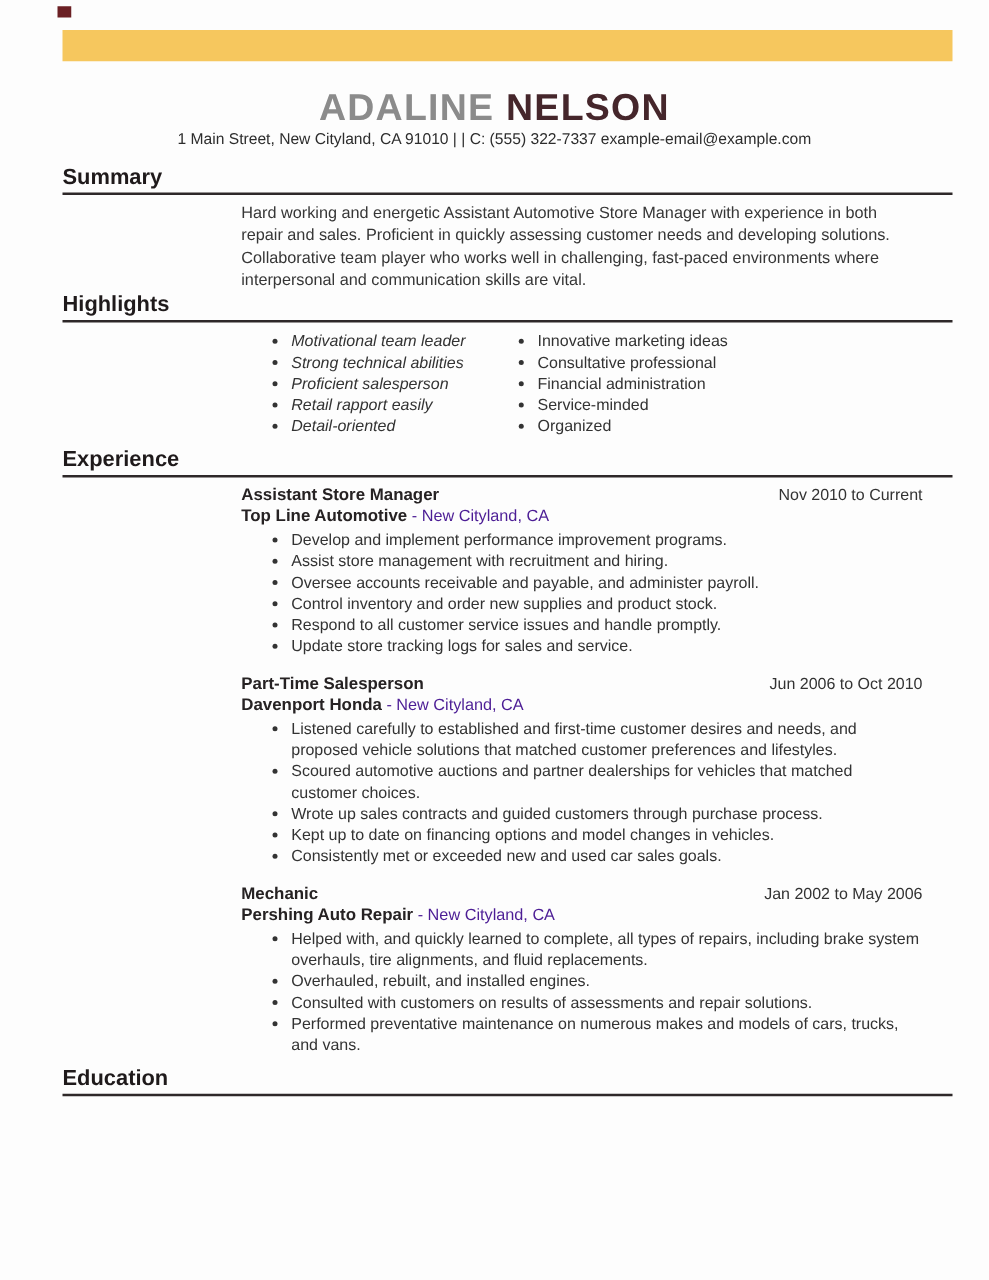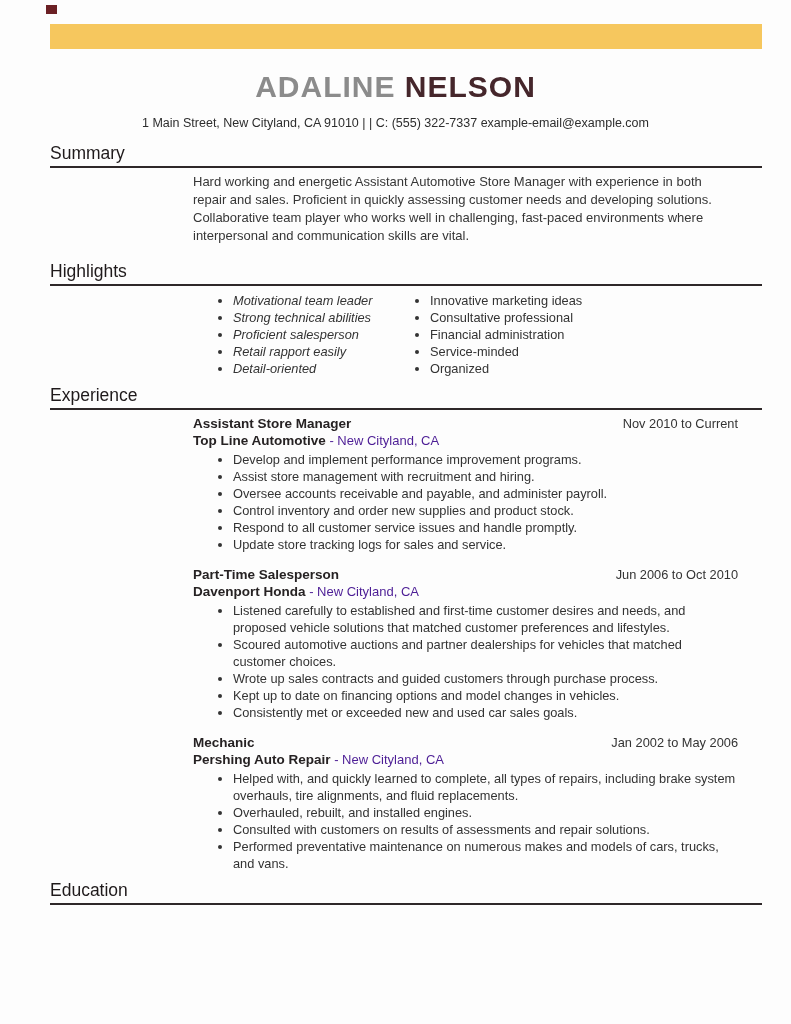--- a/index.html
+++ b/index.html
@@ -27,36 +27,36 @@
     padding-top:70px;
     text-align:center;
     font-size:30px;
     font-weight:bold;
     letter-spacing:1px;
     line-height:34px;
   }
   .name .first { color:#8b8b8b; }
   .name .last  { color:#45262b; }
   .contact {
-    margin-top:12px;
+    margin-top:0;
     text-align:center;
     font-size:12.5px;
     color:#2d2d2d;
   }
   .section { margin:0 29px 0 50px; }
   .section h2 {
     font-size:17.5px;
     line-height:21px;
-    font-weight:normal;
+    font-weight:bold;
     color:#1f1a1b;
     padding-bottom:2px;
     border-bottom:2px solid #2e2829;
   }
   .sec-summary    { margin-top:13px; }
-  .sec-highlights { margin-top:16px; }
+  .sec-highlights { margin-top:0; }
   .sec-experience { margin-top:8px; }
   .sec-education  { margin-top:8px; }
   .section-body {
     margin-left:143px;
     margin-right:24px;
   }
   .summary-text {
     margin-top:5px;
     max-width:524px;
     font-size:13px;

